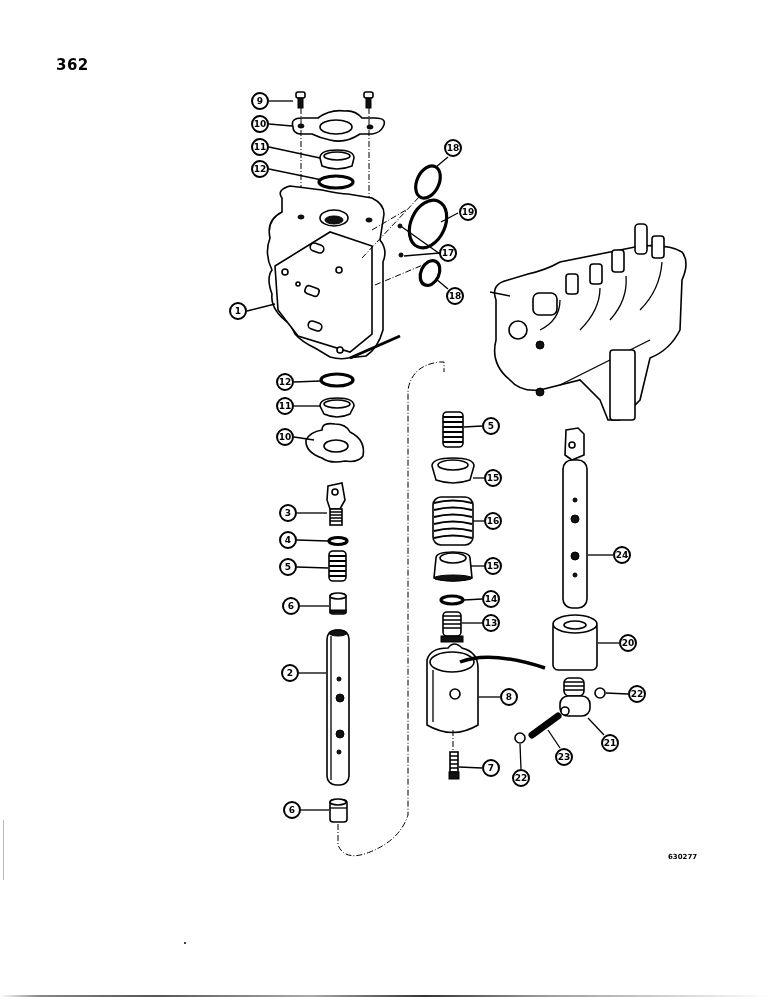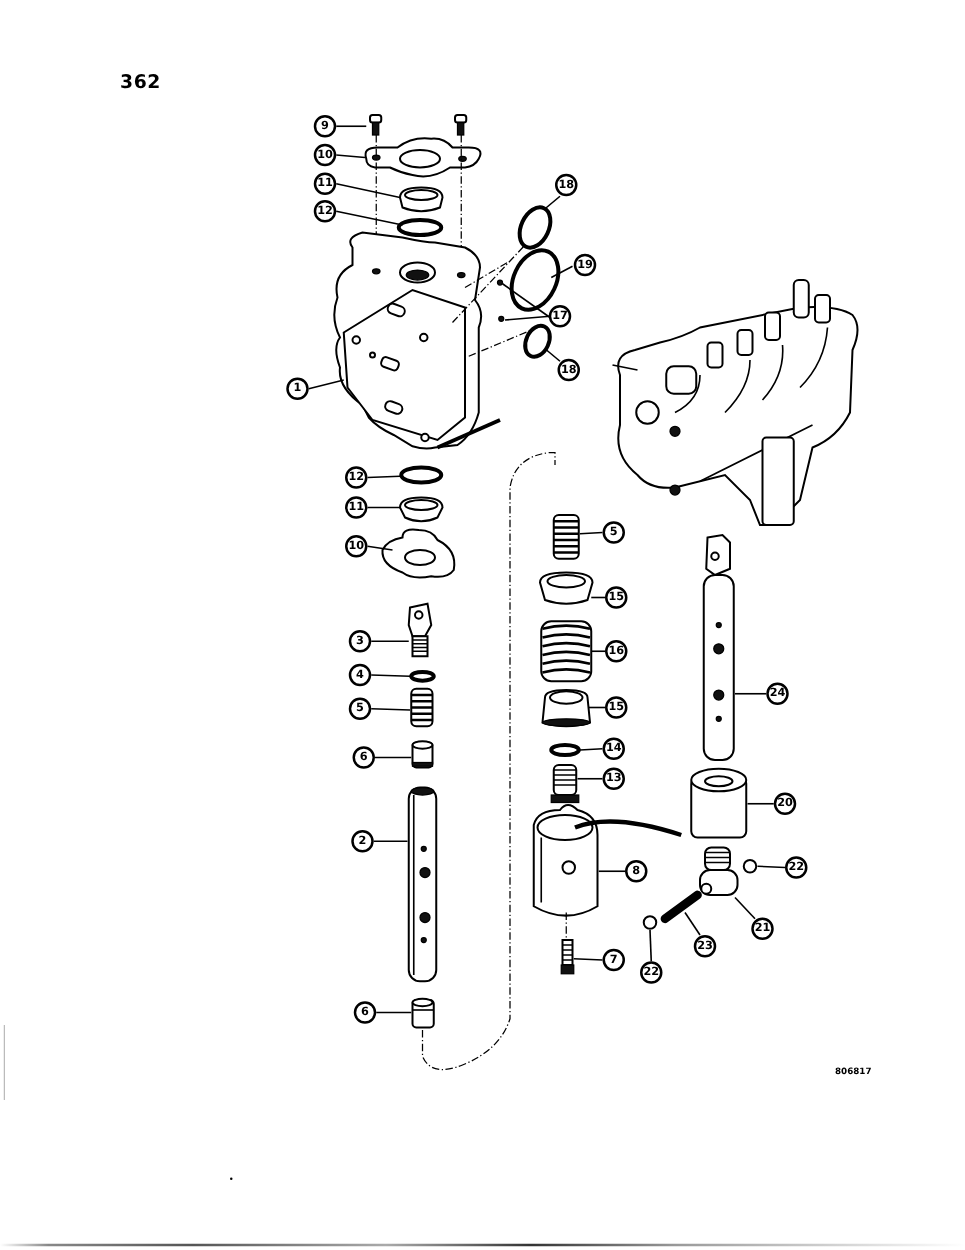--- a/index.html
+++ b/index.html
@@ -1,34 +1,34 @@
 <!DOCTYPE html>
 <html><head>
 <meta charset="utf-8">
 <style>
   html, body { margin:0; padding:0; background:#ffffff; }
   body { width:772px; height:1000px; position:relative; overflow:hidden; font-family:"Liberation Sans", sans-serif; }
-  .page-number { position:absolute; left:56px; top:56px; font-weight:bold; font-size:15px; color:#000; letter-spacing:0.5px; font-family:"DejaVu Sans", sans-serif;margin-left:40px; }
+  .page-number { position:absolute; left:56px; top:56px; font-weight:bold; font-size:15px; color:#000; letter-spacing:0.5px; font-family:"DejaVu Sans", sans-serif; }
   .figure-code { position:absolute; left:668px; top:853px; font-size:7px; font-weight:bold; color:#000; font-family:"DejaVu Sans", sans-serif; }
   svg { position:absolute; left:0; top:0; }
   .callout circle { fill:#fff; stroke:#000; stroke-width:2; }
   .callout text { font-family:"DejaVu Sans", sans-serif; font-weight:bold; font-size:9px; fill:#000; text-anchor:middle; dominant-baseline:central; }
   .ln { stroke:#000; stroke-width:1.3; fill:none; }
   .dash { stroke:#000; stroke-width:1; fill:none; stroke-dasharray:6 2 1 2; }
   .part { fill:#fff; stroke:#000; stroke-width:1.6; }
   .dark { fill:#111; stroke:#000; stroke-width:1; }
   .ring { fill:none; stroke:#000; stroke-width:3.2; }
   .scan-edge { position:absolute; left:0; top:995px; width:772px; height:2px; background:linear-gradient(90deg,#fff 0,#888 5%,#555 20%,#aaa 40%,#333 55%,#999 70%,#ccc 85%,#fff 100%); }
   .left-edge { position:absolute; left:3px; top:820px; width:1px; height:60px; background:#bbb; }
 </style>
 </head>
 <body>
 
 <div class="page-number">362</div>
-<div class="figure-code">806817</div>
+<div class="figure-code">630277</div>
 <div class="left-edge"></div>
 <div class="scan-edge"></div>
 
 <svg width="772" height="1000" viewBox="0 0 772 1000">
 
   <g>
     <rect class="part" x="296" y="92" width="9" height="6" rx="2"></rect>
     <rect class="dark" x="298" y="98" width="5" height="10"></rect>
     <rect class="part" x="364" y="92" width="9" height="6" rx="2"></rect>
     <rect class="dark" x="366" y="98" width="5" height="10"></rect>

